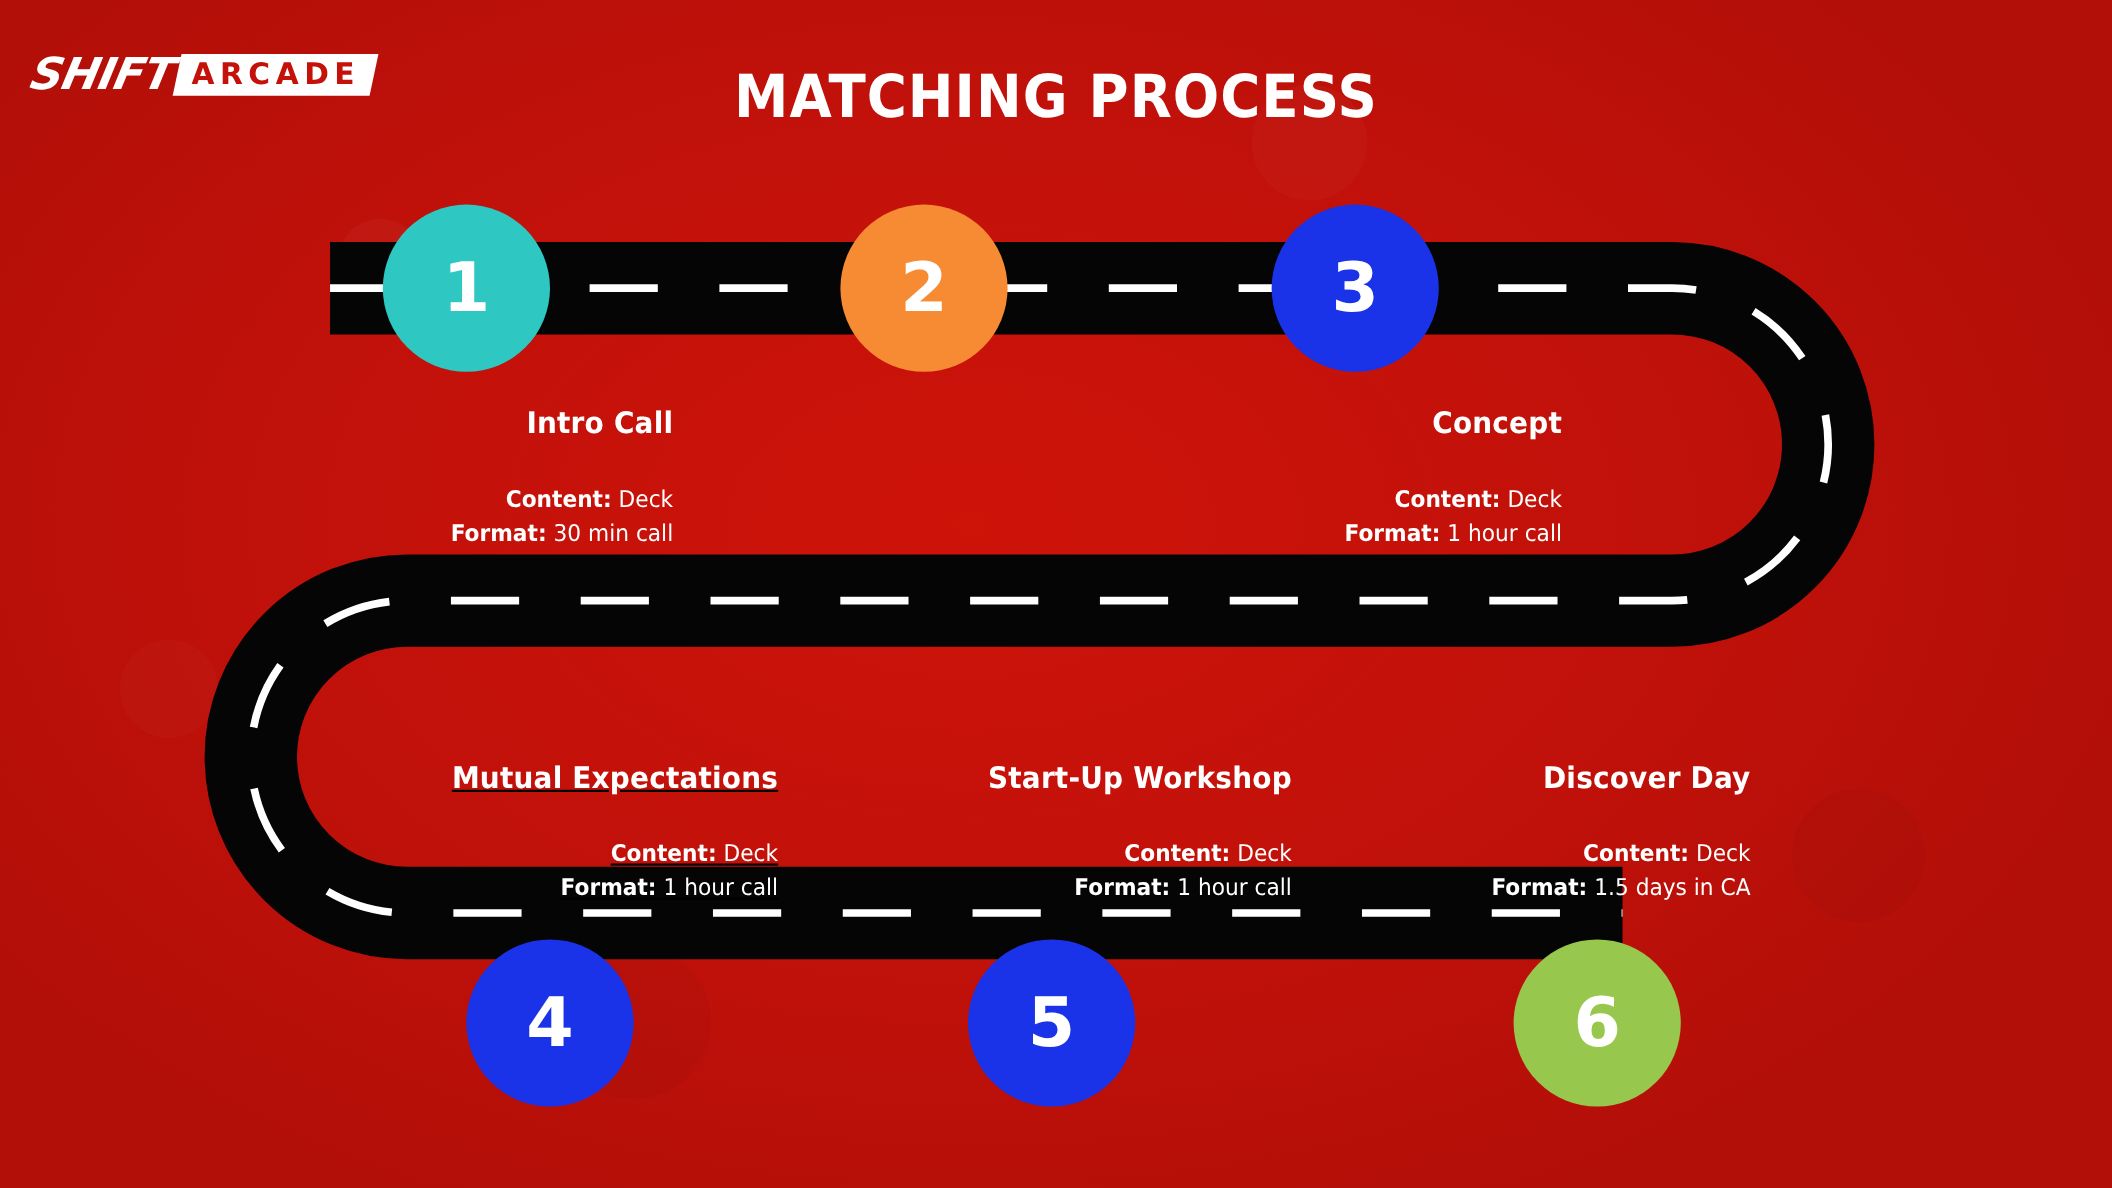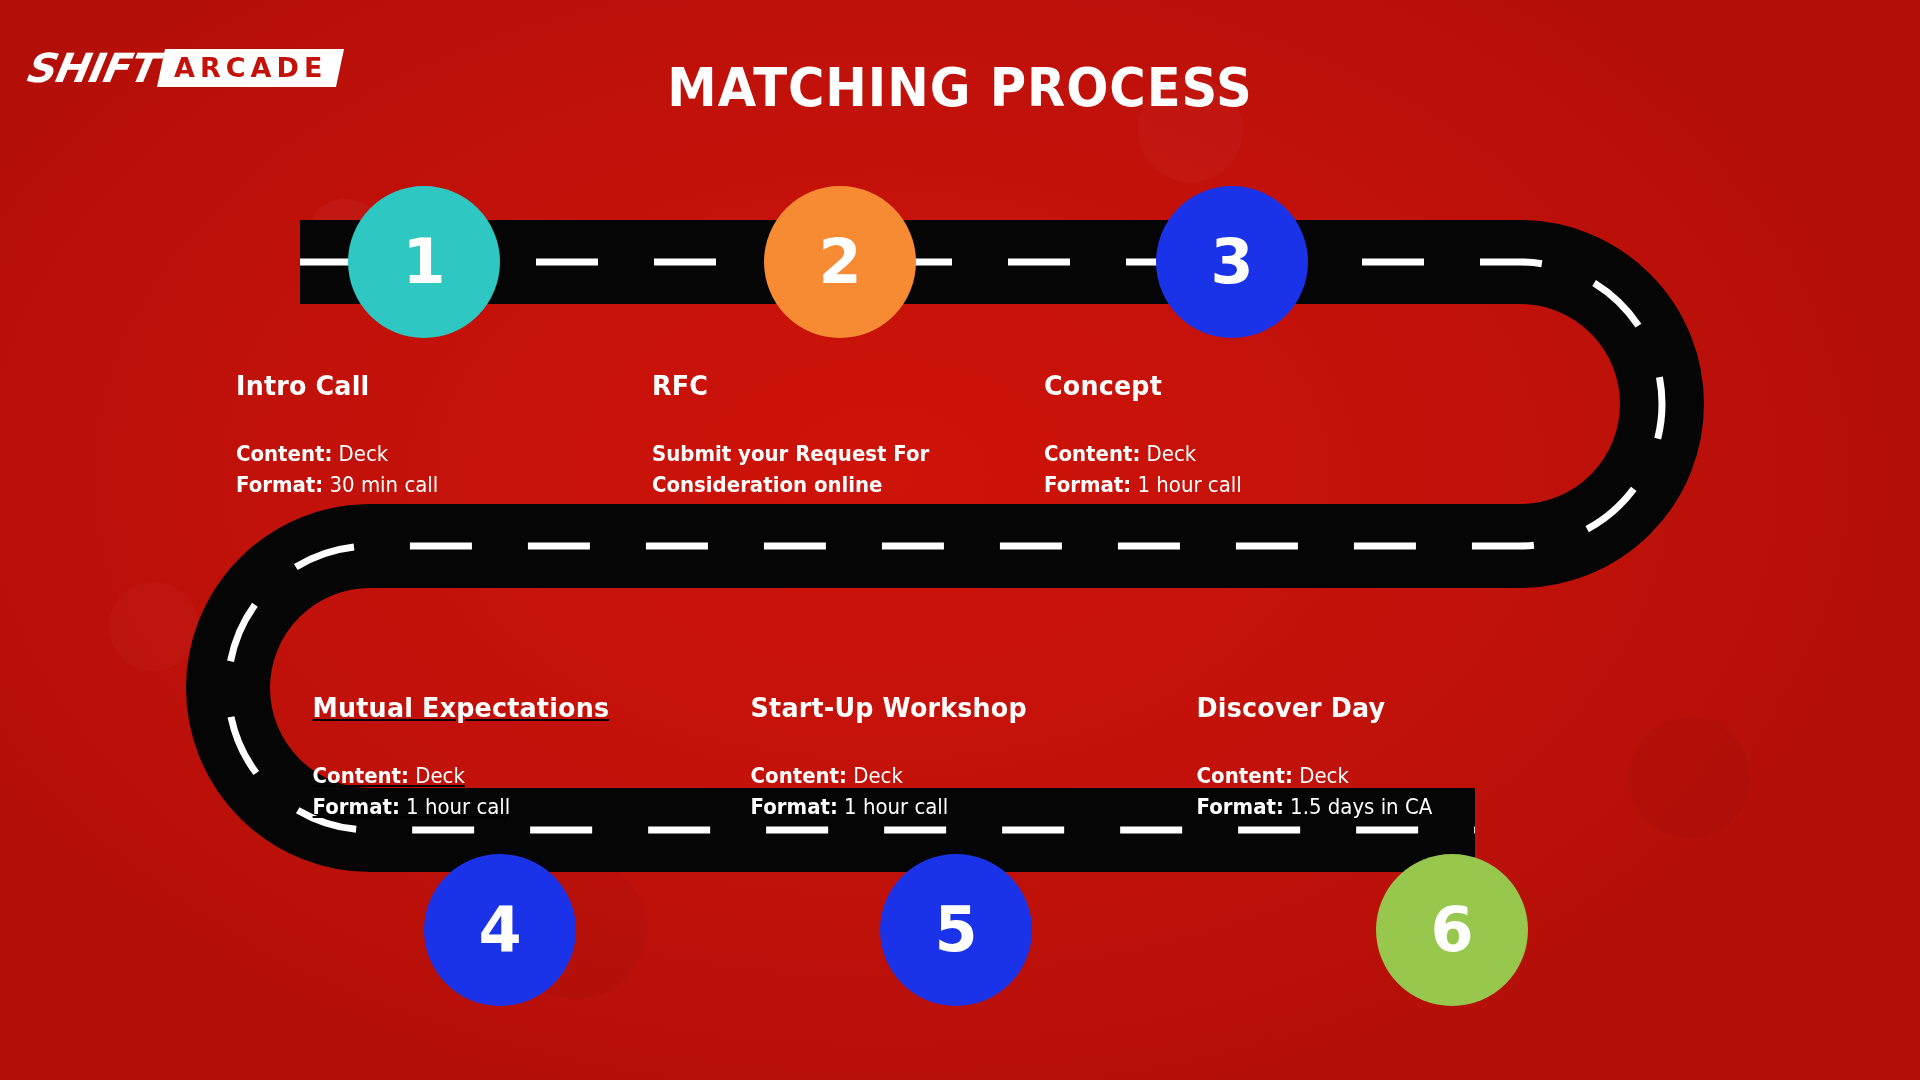--- a/index.html
+++ b/index.html
@@ -84,21 +84,21 @@
     display: flex; align-items: center; justify-content: center;
     font-family: "DejaVu Sans", sans-serif;
     font-weight: 700;
     color: #FFFFFF;
     line-height: 1;
   }
   .c-top  { width: 152px; height: 152px; font-size: 62px; }
   .c-bot  { width: 152px; height: 152px; font-size: 62px; }
 
   
-  .step-text { position: absolute; text-align: left; }
+  .step-text { position: absolute; text-align: right; }
   .step-title {
     font-family: "DejaVu Sans", sans-serif;
     font-weight: 700;
     font-size: 27px;
     color: #FFFFFF;
     letter-spacing: .2px;
     transform: scaleX(0.94);
     white-space: nowrap;
   }
   .step-lines { margin-top: 38px; }
@@ -171,27 +171,20 @@
         <b>Content:</b>
         <span class="val">Deck</span>
       </div>
       <div class="step-line">
         <b>Format:</b>
         <span class="val">30 min call</span>
       </div>
     </div>
   </div>
 
-  <div class="step-text" style="left:640px; top:370px; width:400px;">
-    <div class="step-title">RFC</div>
-    <div class="step-lines">
-      <div class="step-line line-bold">Submit your Request For</div>
-      <div class="step-line line-bold">Consideration online</div>
-    </div>
-  </div>
 
   <div class="step-text" style="left:1032px; top:370px; width:400px;">
     <div class="step-title">Concept</div>
     <div class="step-lines">
       <div class="step-line">
         <b>Content:</b>
         <span class="val">Deck</span>
       </div>
       <div class="step-line">
         <b>Format:</b>
@@ -207,21 +200,21 @@
         <b>Content:</b>
         <span class="val">Deck</span>
       </div>
       <div class="step-line">
         <b>Format:</b>
         <span class="val">1 hour call</span>
       </div>
     </div>
   </div>
 
-  <div class="step-text" style="left:738px; top:692px; width:420px;">
+  <div class="step-text" style="left:767px; top:692px; width:420px;">
     <div class="step-title">Start-Up Workshop</div>
     <div class="step-lines">
       <div class="step-line">
         <b>Content:</b>
         <span class="val">Deck</span>
       </div>
       <div class="step-line">
         <b>Format:</b>
         <span class="val">1 hour call</span>
       </div>

